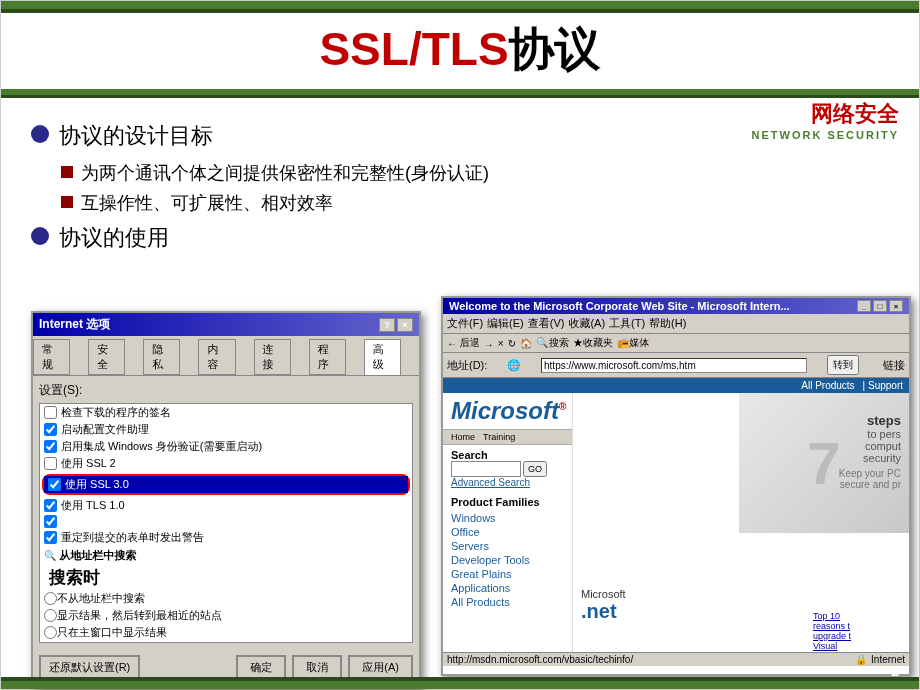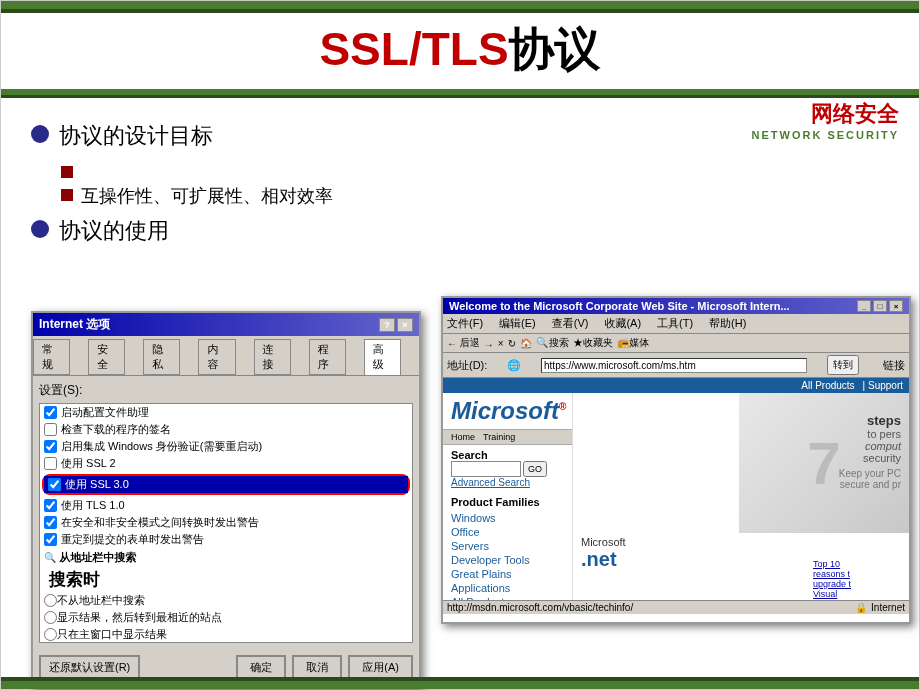--- a/index.html
+++ b/index.html
@@ -238,21 +238,21 @@
       font-size: 11px;
       cursor: pointer;
     }
 
     
     .ms-website {
       position: absolute;
       top: 295px;
       left: 440px;
       width: 470px;
-      height: 328px;
+      height: 380px;
       border: 2px solid #999;
       background: #fff;
       box-shadow: 3px 3px 8px rgba(0,0,0,0.5);
       font-family: Arial, sans-serif;
       font-size: 11px;
       overflow: hidden;
     }
     .browser-titlebar {
       background: linear-gradient(to right, #0000aa, #6666cc);
       color: #fff;
@@ -273,21 +273,21 @@
       border: 1px solid #888;
       font-size: 8px;
       display: flex;
       align-items: center;
       justify-content: center;
       color: #000;
     }
     .browser-menubar {
       background: #d4d0c8;
       display: flex;
-      gap: 16px;
+      gap: 4px;
       padding: 2px 4px;
       font-size: 11px;
       border-bottom: 1px solid #888;
       align-items: center;
     }
     .browser-toolbar {
       background: #d4d0c8;
       padding: 2px 4px;
       display: flex;
       align-items: center;
@@ -451,20 +451,21 @@
   <div class="content">
 
     <div class="bullet-main">
       <div class="bullet-dot"></div>
       <div class="bullet-main-text">协议的设计目标</div>
     </div>
 
     <div class="sub-bullets">
       <div class="sub-bullet">
         <div class="sub-bullet-dash"></div>
+        <div class="sub-bullet-text">为两个通讯个体之间提供保密性和完整性(身份认证)</div>
       </div>
       <div class="sub-bullet">
         <div class="sub-bullet-dash"></div>
         <div class="sub-bullet-text">互操作性、可扩展性、相对效率</div>
       </div>
     </div>
 
     <div class="bullet-main">
       <div class="bullet-dot"></div>
       <div class="bullet-main-text">协议的使用</div>
@@ -485,26 +486,26 @@
       <div class="dialog-tab">隐私</div>
       <div class="dialog-tab">内容</div>
       <div class="dialog-tab">连接</div>
       <div class="dialog-tab">程序</div>
       <div class="dialog-tab active">高级</div>
     </div>
     <div style="padding:6px; background:#d4d0c8;">
       <div class="settings-label">设置(S):</div>
       <div class="settings-list">
         <div class="settings-item">
+          <input type="checkbox" style=""> 
+            <span>检查下载的程序的签名</span>
+        </div>
+        <div class="settings-item">
           <input type="checkbox" checked="" style=""> 
             <span>启动配置文件助理</span>
-        </div>
-        <div class="settings-item">
-          <input type="checkbox" style=""> 
-            <span>检查下载的程序的签名</span>
         </div>
         <div class="settings-item">
           <input type="checkbox" checked="" style=""> 
             <span>启用集成 Windows 身份验证(需要重启动)</span>
         </div>
         <div class="settings-item">
           <input type="checkbox" style=""> 
             <span>使用 SSL 2</span>
         </div>
         <div style="border: 2px solid red; border-radius: 8px; margin: 2px;">
@@ -512,21 +513,20 @@
             <input type="checkbox" checked="" style=""> 
               <span>使用 SSL 3.0</span>
           </div>
         </div>
         <div class="settings-item">
           <input type="checkbox" checked="" style=""> 
             <span>使用 TLS 1.0</span>
         </div>
         <div class="settings-item">
           <input type="checkbox" checked="" style=""> 
-            <span>在安全和非安全模式之间转换时发出警告</span>
         </div>
         <div class="settings-item">
           <input type="checkbox" checked="" style=""> 
             <span>重定到提交的表单时发出警告</span>
         </div>
         <div style="padding:2px 4px; font-weight:bold;">
           <span style="font-size:10px;">🔍</span> 从地址栏中搜索
         </div>
         <div style="padding:1px 9px; font-weight:bold; font-size:17px;">搜索时</div>
         <div class="settings-item">
@@ -629,21 +629,21 @@
           </div>
         </div>
 
         <div class="browser-main">
 
           <div style="position:absolute; top:0; right:0; width:170px; height:140px; background: linear-gradient(135deg,#e8e8e8,#c8c8c8); display:flex; align-items:center; justify-content:center; overflow:hidden;">
             <div style="font-size:60px; color:#aaa; font-weight:bold; opacity:0.6;">7</div>
             <div style="position:absolute; right:8px; top:20px; text-align:right;">
               <div style="font-size:13px; font-weight:bold; color:#333;">steps</div>
               <div style="font-size:11px; color:#555;">to pers</div>
-              <div style="font-size:11px; color:#555;font-style:italic;">comput</div>
+              <div style="font-size:11px; color:#555;">comput</div>
               <div style="font-size:11px; color:#555;">security</div>
               <div style="font-size:10px; color:#777; margin-top:4px;">Keep your PC</div>
               <div style="font-size:10px; color:#777;">secure and pr</div>
             </div>
           </div>
 
           <div style="position:absolute; bottom:30px; left:0; padding:8px;">
             <div style="font-size:11px; color:#333;">Microsoft</div>
             <div style="font-size:20px; color:#1a5c9a; font-weight:bold;">.net</div>
           </div>

